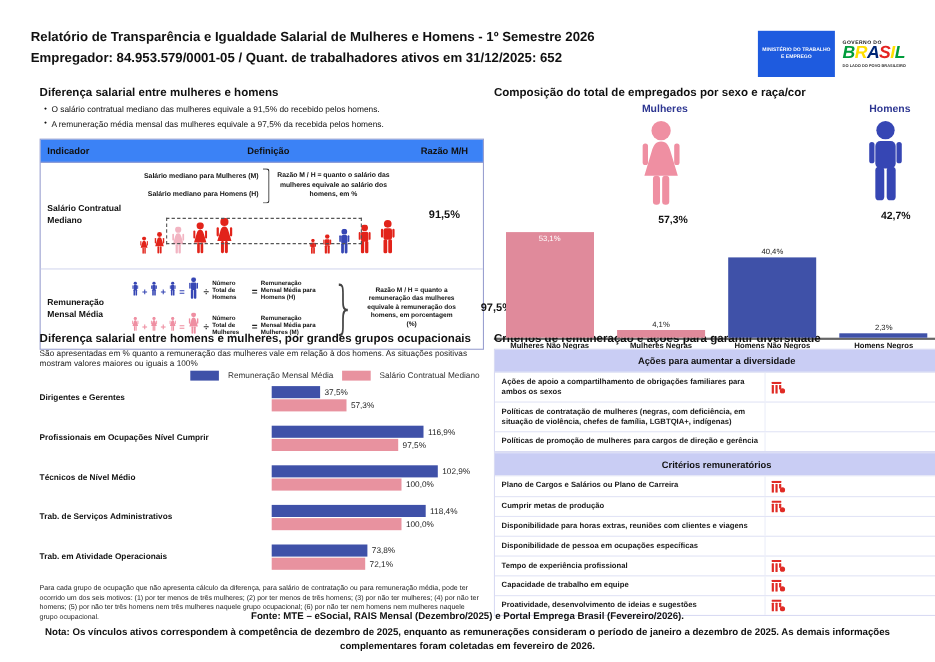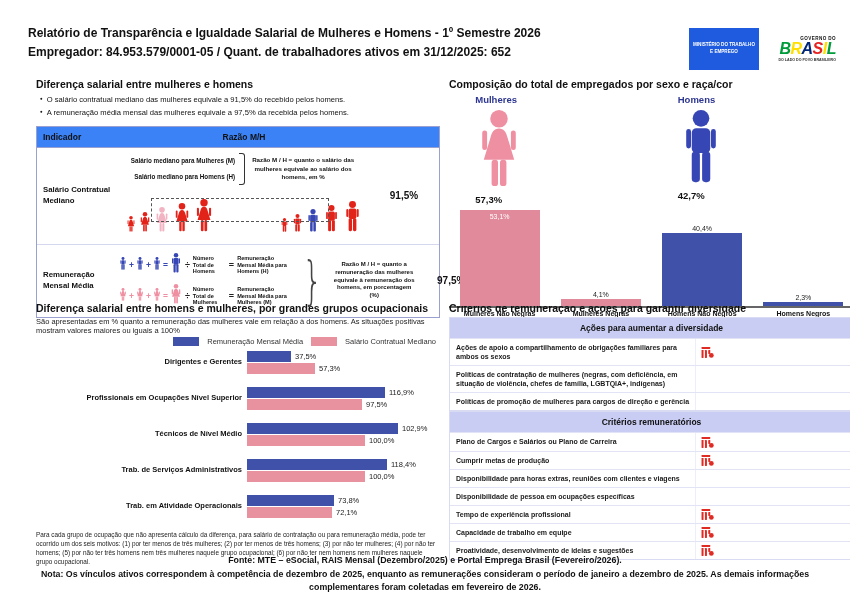--- a/index.html
+++ b/index.html
@@ -4,21 +4,21 @@
 <style>
   html,body{margin:0;padding:0;background:#fff;}
   .page{width:850px;height:602px;background:#fff;position:relative;overflow:hidden;
         font-family:"Liberation Sans",sans-serif;color:#111;}
   
   .header{display:flex;justify-content:space-between;align-items:flex-start;padding:24px 14px 0 28px;}
   .h-titles{font-size:12px;font-weight:bold;line-height:1.6;}
   .logos{display:flex;gap:7px;align-items:center;margin-top:4px;}
   .mte-box{width:66px;height:38px;background:#1e5bdf;color:#fff;font-size:4.6px;font-weight:bold;
            display:flex;align-items:center;justify-content:center;text-align:center;line-height:1.5;padding:2px;}
-  .gov-box{width:70px;text-align:right;}
+  .gov-box{width:70px;text-align:left;}
   .gov-top{font-size:4.6px;font-weight:bold;letter-spacing:.4px;}
   .gov-brand{font-size:16px;font-weight:bold;font-style:italic;line-height:1.05;letter-spacing:-.5px;}
   .gov-tag{font-size:3.6px;font-weight:bold;color:#333;margin-top:1px;}
   
   .grid{display:grid;grid-template-columns:404px 405px;column-gap:9px;padding:6px 0 0 36px;}
   .sec-title{font-size:10.5px;font-weight:bold;margin:2px 0 3px 0;}
   .cell-top{height:224px;}
   
   .bullets{margin:3px 0 6px 4px;padding:0;list-style:none;font-size:7.6px;line-height:1.75;}
   .bullets li::before{content:"●";font-size:4.5px;vertical-align:2px;margin-right:4px;}
@@ -48,36 +48,36 @@
   .f-op{font-weight:bold;font-size:8.5px;}
   .f-eq{font-weight:bold;font-size:9px;color:#222;margin:0 1px;}
   .f-div{font-weight:bold;font-size:9px;color:#222;margin:0 1px;}
   .f-txt{font-size:5.6px;font-weight:bold;line-height:1.2;}
   .f-txt.w1{width:33px;}
   .f-txt.w2{width:56px;}
   .brace{font-family:"DejaVu Sans",sans-serif;font-size:52px;font-weight:100;color:#444;line-height:.85;transform:scaleX(.6);}
   .def-note2{width:84px;font-size:6px;font-weight:bold;text-align:center;line-height:1.3;}
   
   .comp-figs{display:flex;justify-content:space-around;margin-top:4px;}
-  .comp-fig{text-align:left;width:150px;}
+  .comp-fig{text-align:right;width:150px;}
   .comp-name{font-size:9.5px;font-weight:bold;color:#2d3691;margin-bottom:5px;}
   .comp-pct{font-size:9.5px;font-weight:bold;margin-top:2px;}
   .comp-chart{display:flex;align-items:flex-end;border-bottom:2px solid #666;height:98px;margin-top:3px;}
   .comp-slot{flex:1;display:flex;flex-direction:column;align-items:center;justify-content:flex-end;position:relative;}
   .comp-val{font-size:7px;color:#222;margin-bottom:1px;}
   .comp-bar{width:80px;position:relative;}
   .comp-val-in{position:absolute;top:3px;left:0;right:0;text-align:center;color:#fff;font-size:7px;}
   .comp-cats{display:flex;}
   .comp-cat{flex:1;text-align:center;font-size:7px;font-weight:bold;margin-top:2px;}
   
   .occ-sub{font-size:7.5px;line-height:1.25;color:#222;margin-bottom:1px;}
   .occ-legend{display:flex;justify-content:flex-end;align-items:center;gap:8px;font-size:7.5px;color:#333;margin:1px 4px 5px 0;}
   .swatch{width:26px;height:9px;display:inline-block;}
   .occ-group{display:flex;align-items:center;margin-bottom:12px;}
-  .occ-label{width:206px;text-align:right;font-size:7.5px;font-weight:bold;padding-right:5px;line-height:1.15;}
+  .occ-label{width:206px;font-size:7.5px;font-weight:bold;padding-right:5px;line-height:1.15;}
   .occ-bars{flex:1;}
   .occ-barrow{display:flex;align-items:center;height:11px;margin-bottom:1px;}
   .occ-bar{height:11px;}
   .occ-val{font-size:7.5px;margin-left:4px;color:#222;}
   .occ-note{font-size:6.4px;line-height:1.4;color:#222;margin-top:2px;}
   
   .crit-table{border:1px solid #d9dbf3;width:403px;}
   .crit-head{background:#c9cdf4;font-size:8.5px;font-weight:bold;text-align:center;padding:5px 2px;}
   .crit-row{display:grid;grid-template-columns:1fr 158px;border-top:1px solid #e2e4f6;}
   .crit-label{font-size:7px;font-weight:bold;padding:4px 4px 4px 6px;line-height:1.3;color:#1a1a1a;}
@@ -112,20 +112,21 @@
 
     <div class="cell-top">
       <div class="sec-title">Diferença salarial entre mulheres e homens</div>
       <ul class="bullets">
         <li>O salário contratual mediano das mulheres equivale a 91,5% do recebido pelos homens.</li>
         <li>A remuneração média mensal das mulheres equivale a 97,5% da recebida pelos homens.</li>
       </ul>
       <div class="ind-table">
         <div class="ind-head">
           <div>Indicador</div>
+          <div>Definição</div>
           <div>Razão M/H</div>
         </div>
 
         <div class="ind-row" style="min-height:96px;">
           <div class="ind-name">Salário Contratual Mediano</div>
           <div class="def-cell">
             <div class="def-top">
               <div class="def-labels">
                 <div>Salário mediano para Mulheres (M)</div>
                 <div>Salário mediano para Homens (H)</div>
@@ -392,21 +393,21 @@
                 <div class="occ-bar" style="width:44px;background:#3f51a8"></div>
                 <span class="occ-val">37,5%</span>
               </div>
               <div class="occ-barrow">
                 <div class="occ-bar" style="width:68px;background:#e8929f"></div>
                 <span class="occ-val">57,3%</span>
               </div>
             </div>
           </div>
           <div class="occ-group">
-            <div class="occ-label">Profissionais em Ocupações Nível Superior</div>
+            <div class="occ-label">Profissionais em Ocupações Nível Cumprir</div>
             <div class="occ-bars">
               <div class="occ-barrow">
                 <div class="occ-bar" style="width:138px;background:#3f51a8"></div>
                 <span class="occ-val">116,9%</span>
               </div>
               <div class="occ-barrow">
                 <div class="occ-bar" style="width:115px;background:#e8929f"></div>
                 <span class="occ-val">97,5%</span>
               </div>
             </div>

